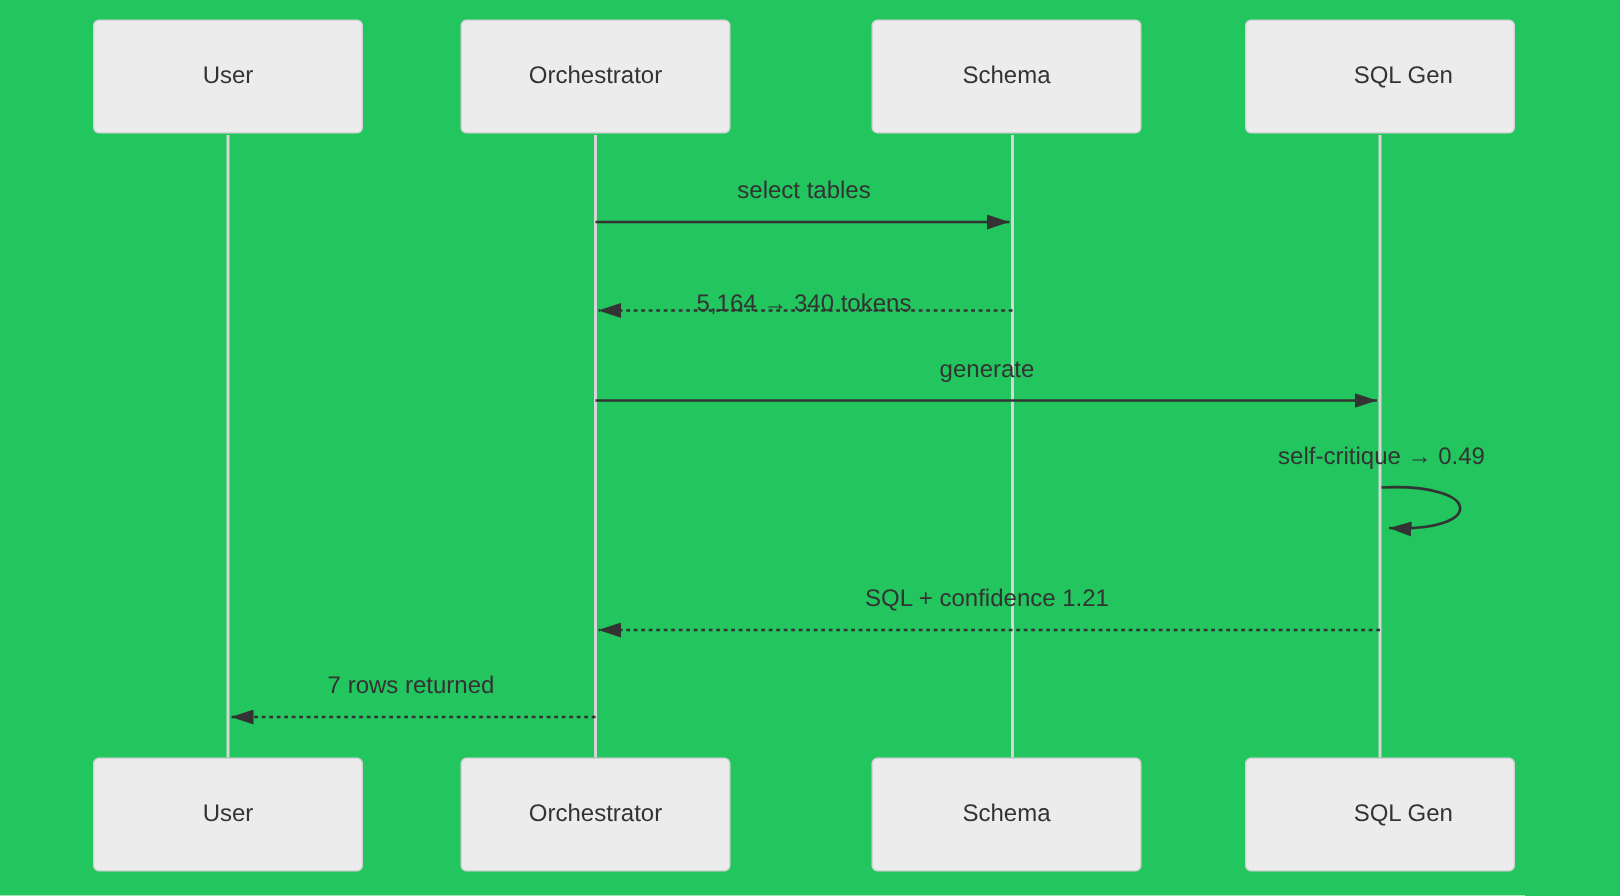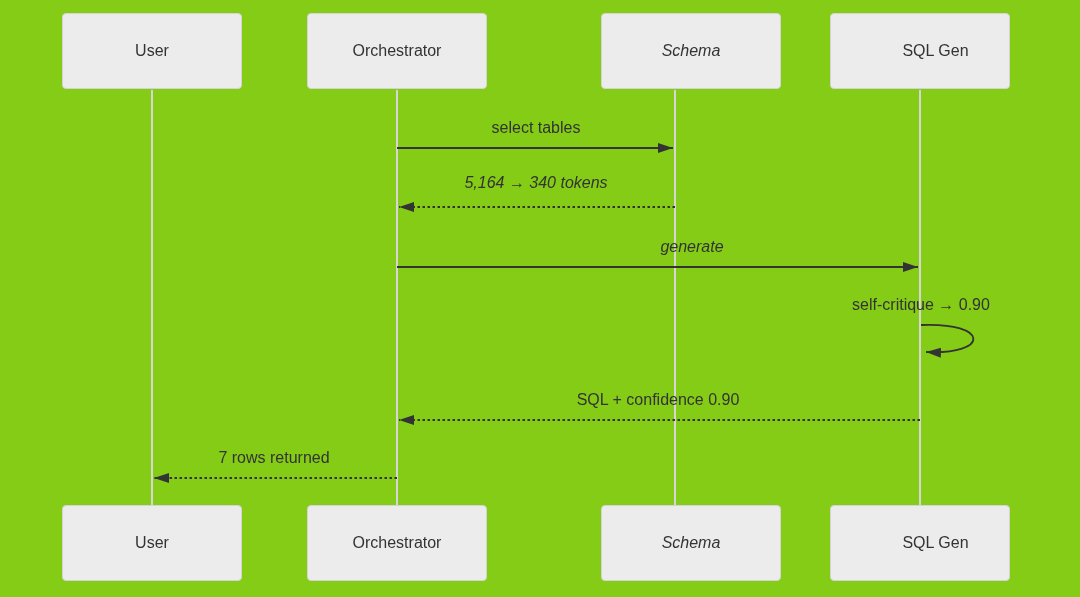--- a/index.html
+++ b/index.html
@@ -5,42 +5,42 @@
   html, body {
     margin: 0;
     padding: 0;
     background: #ffffff;
     font-family: "Liberation Sans", sans-serif;
   }
   #canvas {
     position: relative;
     width: 1080px;
     height: 597px;
-    background: #84cc16;
+    background: #22c55e;
     overflow: hidden;
   }
   .actor-box {
     position: absolute;
     width: 180px;
     height: 76px;
     background: #ececec;
     border: 1px solid #d4d4d4;
     border-radius: 4px;
     display: flex;
     align-items: center;
     justify-content: center;
     font-size: 16px;
     color: #333333;
     box-sizing: border-box;
   }
   .actor-top { top: 13px; }
   .actor-bottom { top: 505px; }
   .ax-user { left: 62px; }
   .ax-orchestrator { left: 307px; text-align: center; }
-  .ax-schema { left: 601px; font-style: italic; }
+  .ax-schema { left: 581px; }
   .ax-sqlgen { left: 830px; padding-left: 31px; }
 
   .msg-label {
     position: absolute;
     transform: translateX(-50%);
     font-size: 16px;
     color: #333333;
     white-space: nowrap;
     text-align: center;
   }
@@ -89,19 +89,19 @@
   <div class="actor-box actor-top ax-orchestrator">Orchestrator</div>
   <div class="actor-box actor-top ax-schema">Schema</div>
   <div class="actor-box actor-top ax-sqlgen">SQL Gen</div>
 
   <div class="actor-box actor-bottom ax-user">User</div>
   <div class="actor-box actor-bottom ax-orchestrator">Orchestrator</div>
   <div class="actor-box actor-bottom ax-schema">Schema</div>
   <div class="actor-box actor-bottom ax-sqlgen">SQL Gen</div>
 
   <div class="msg-label" style="left:536px;  top:119px;text-align:right;">select tables</div>
-  <div class="msg-label" style="left:536px;  top:174px;font-style:italic;">5,164 → 340 tokens</div>
-  <div class="msg-label" style="left:692px;  top:238px;font-style:italic;">generate</div>
-  <div class="msg-label" style="left:921px;  top:296px;">self-critique → 0.90</div>
-  <div class="msg-label" style="left:658px;  top:391px;">SQL + confidence 0.90</div>
+  <div class="msg-label" style="left:536px;  top:194px;">5,164 → 340 tokens</div>
+  <div class="msg-label" style="left:658px;  top:238px;">generate</div>
+  <div class="msg-label" style="left:921px;  top:296px;">self-critique → 0.49</div>
+  <div class="msg-label" style="left:658px;  top:391px;">SQL + confidence 1.21</div>
   <div class="msg-label" style="left:274px;  top:449px;">7 rows returned</div>
 
 </div>
 
 </body></html>

